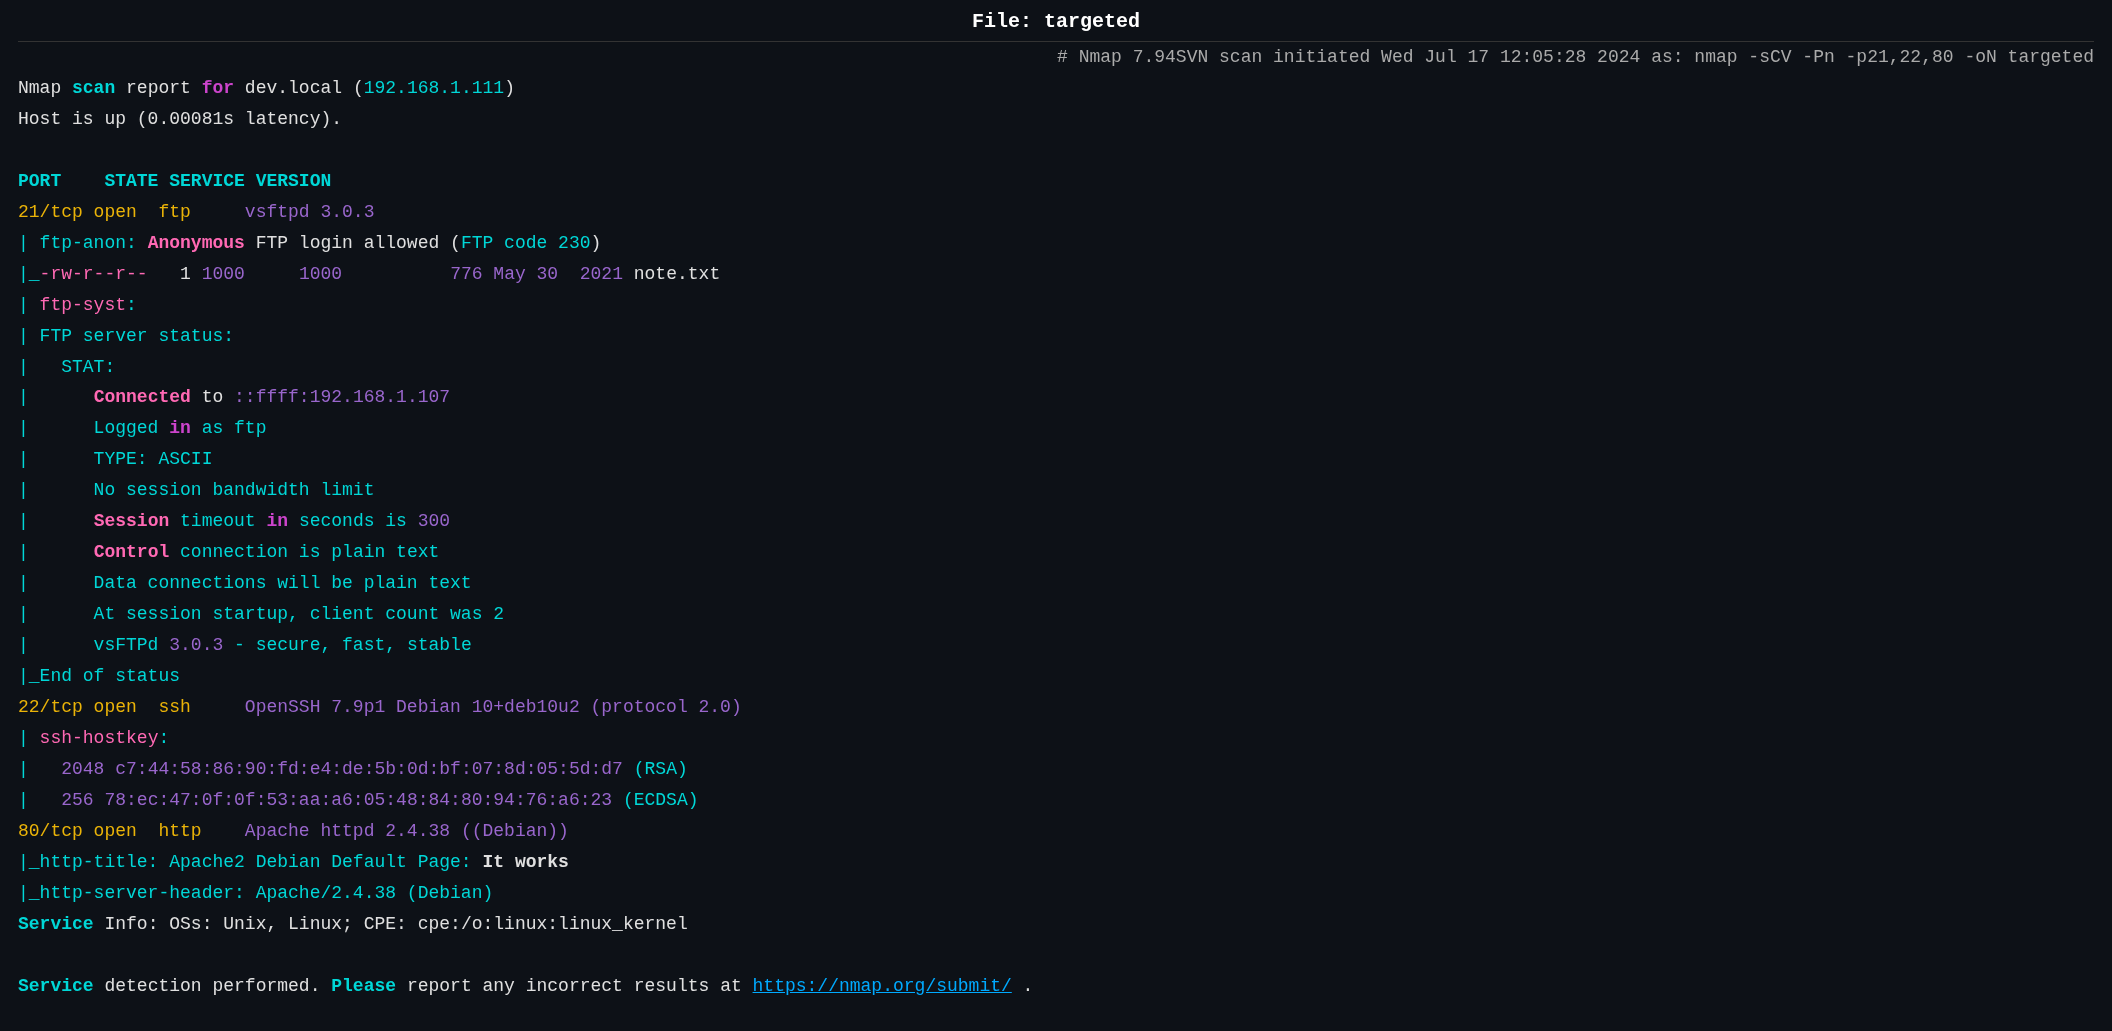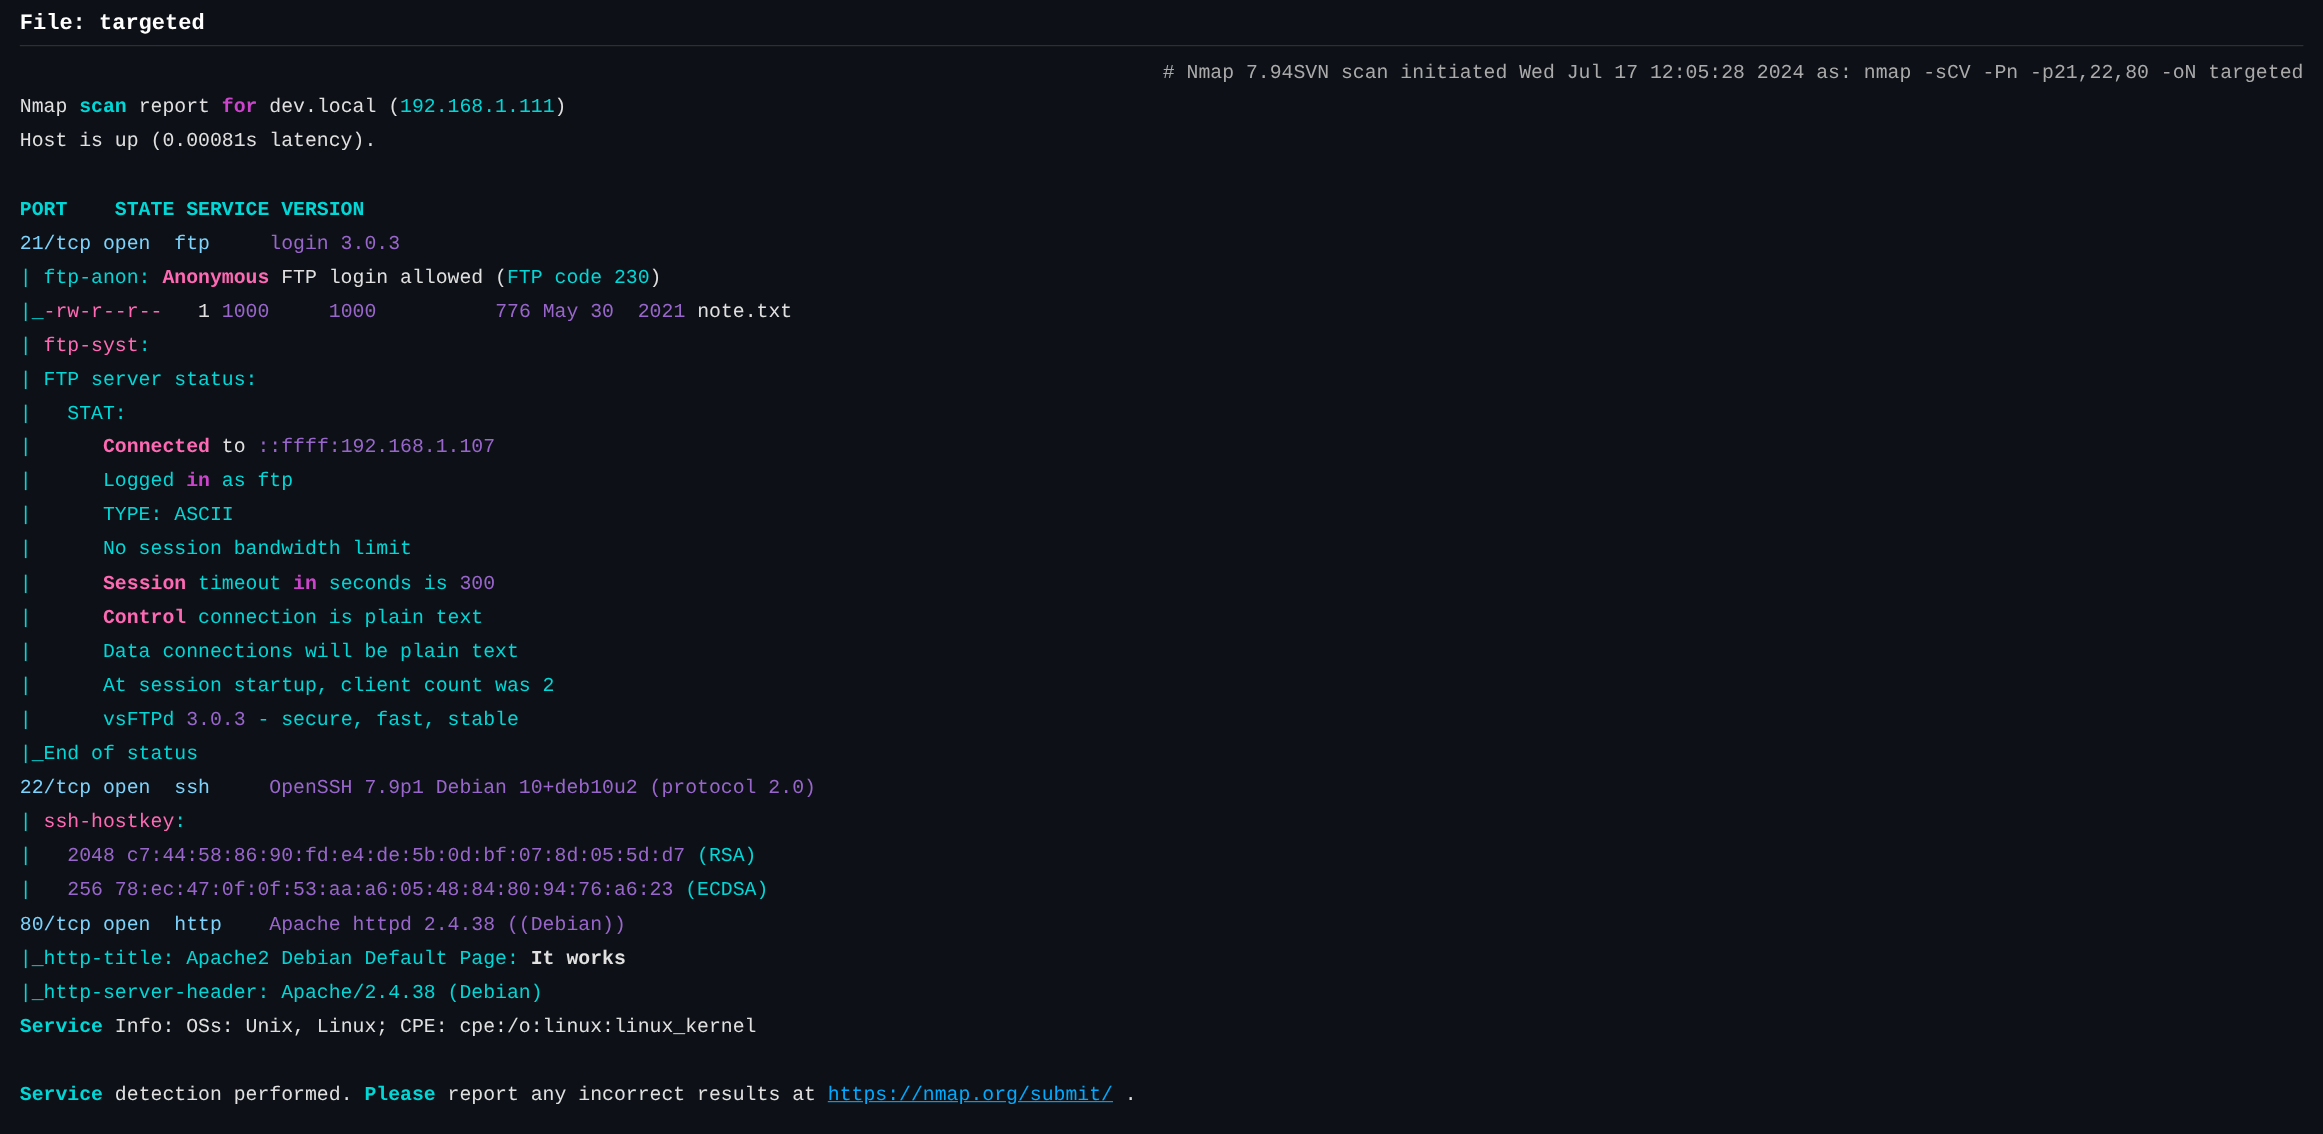--- a/index.html
+++ b/index.html
@@ -17,30 +17,30 @@
       width: 2112px;
       min-height: 1031px;
       padding: 10px 18px 18px 18px;
     }
     .title-bar {
       color: #ffffff;
       font-weight: bold;
       font-size: 20px;
       padding-bottom: 8px;
       border-bottom: 1px solid #333;
-      margin-bottom: 10px;
+      text-align: center;
     }
     .line {
       line-height: 1.72;
       white-space: pre;
     }
     .white { color: #e0e0e0; }
     .gray { color: #aaaaaa; text-align: right; }
     .cyan { color: #00d7d7; }
-    .green { color: #7dd3fc; }
+    .green { color: #eab308; }
     .magenta { color: #cc44cc; }
     .pink { color: #ff69b4; }
     .purple { color: #9966cc; }
     .bold { font-weight: bold; }
     .url { color: #00aaff; text-decoration: underline; }
   </style>
 </head>
 <body>
 
 <div class="terminal">
@@ -51,21 +51,21 @@
   <div class="line gray"># Nmap 7.94SVN scan initiated Wed Jul 17 12:05:28 2024 as: nmap -sCV -Pn -p21,22,80 -oN targeted</div>
 
   <div class="line"><span class="white">Nmap </span><span class="cyan bold">scan</span><span class="white"> report </span><span class="magenta bold">for</span><span class="white"> dev.local (</span><span class="cyan">192.168.1.111</span><span class="white">)</span></div>
 
   <div class="line white">Host is up (0.00081s latency).</div>
 
   <div class="line">&nbsp;</div>
 
   <div class="line cyan bold">PORT    STATE SERVICE VERSION</div>
 
-  <div class="line"><span class="green">21/tcp open  ftp     </span><span class="purple">login 3.0.3</span></div>
+  <div class="line"><span class="green">21/tcp open  ftp     </span><span class="purple">vsftpd 3.0.3</span></div>
 
   <div class="line"><span class="cyan">| ftp-anon: </span><span class="pink bold">Anonymous</span><span class="white"> FTP login allowed (</span><span class="cyan">FTP code 230</span><span class="white">)</span></div>
 
   <div class="line"><span class="cyan">|_</span><span class="pink">-rw-r--r--</span><span class="white">   1 </span><span class="purple">1000</span><span class="white">     </span><span class="purple">1000</span><span class="white">          </span><span class="purple">776 May 30  2021</span><span class="white"> note.txt</span></div>
 
   <div class="line"><span class="cyan">| </span><span class="pink">ftp-syst</span><span class="cyan">:</span></div>
 
   <div class="line"><span class="cyan">| FTP server status:</span></div>
 
   <div class="line"><span class="cyan">|   STAT:</span></div>

